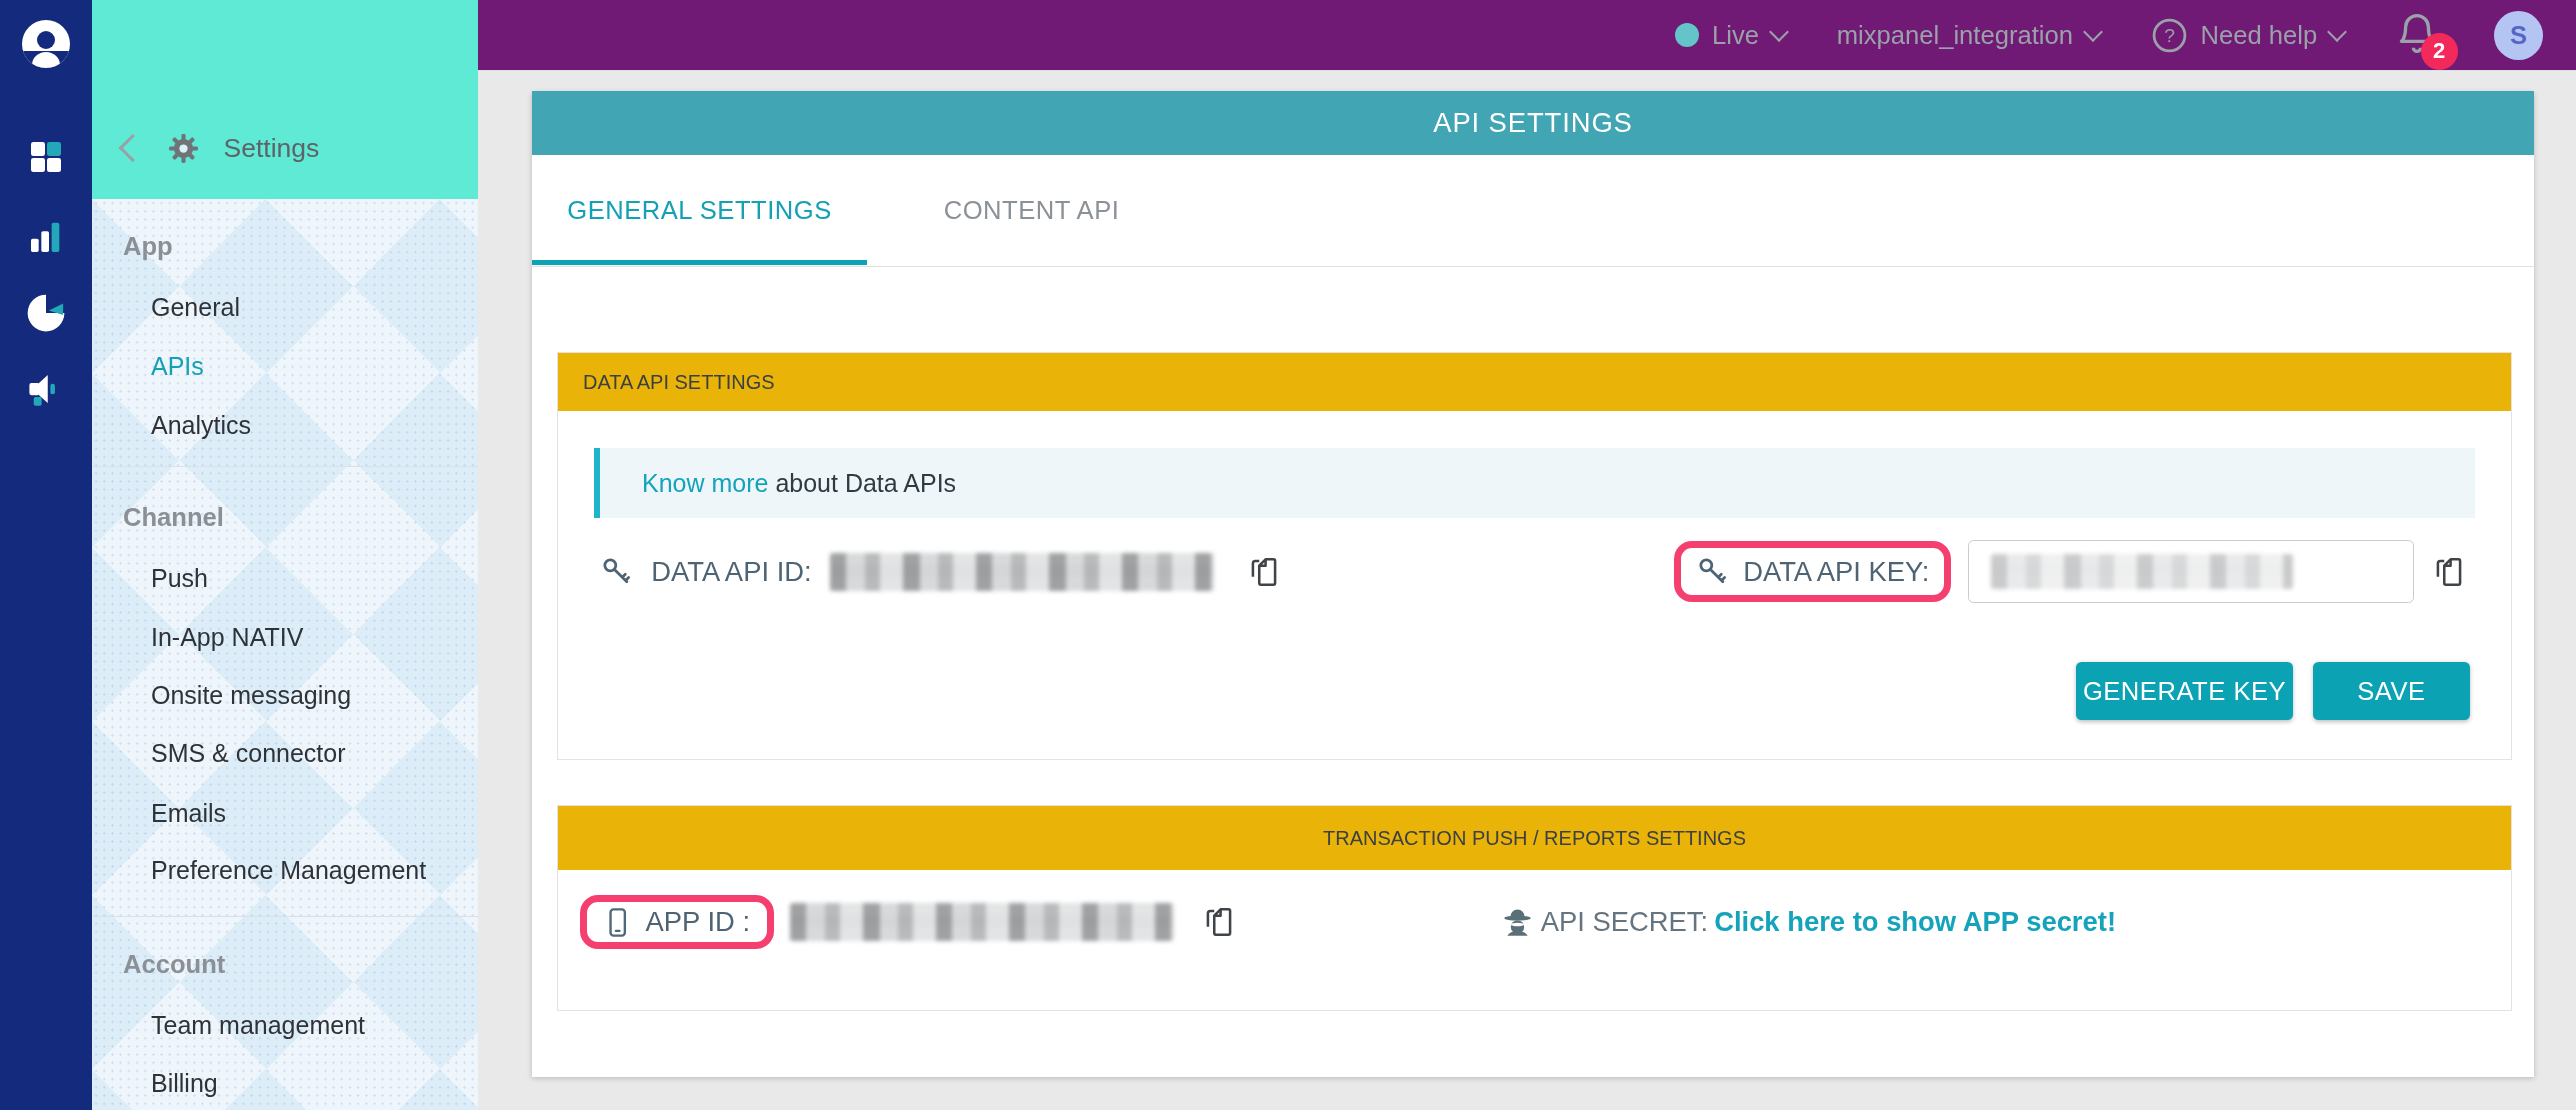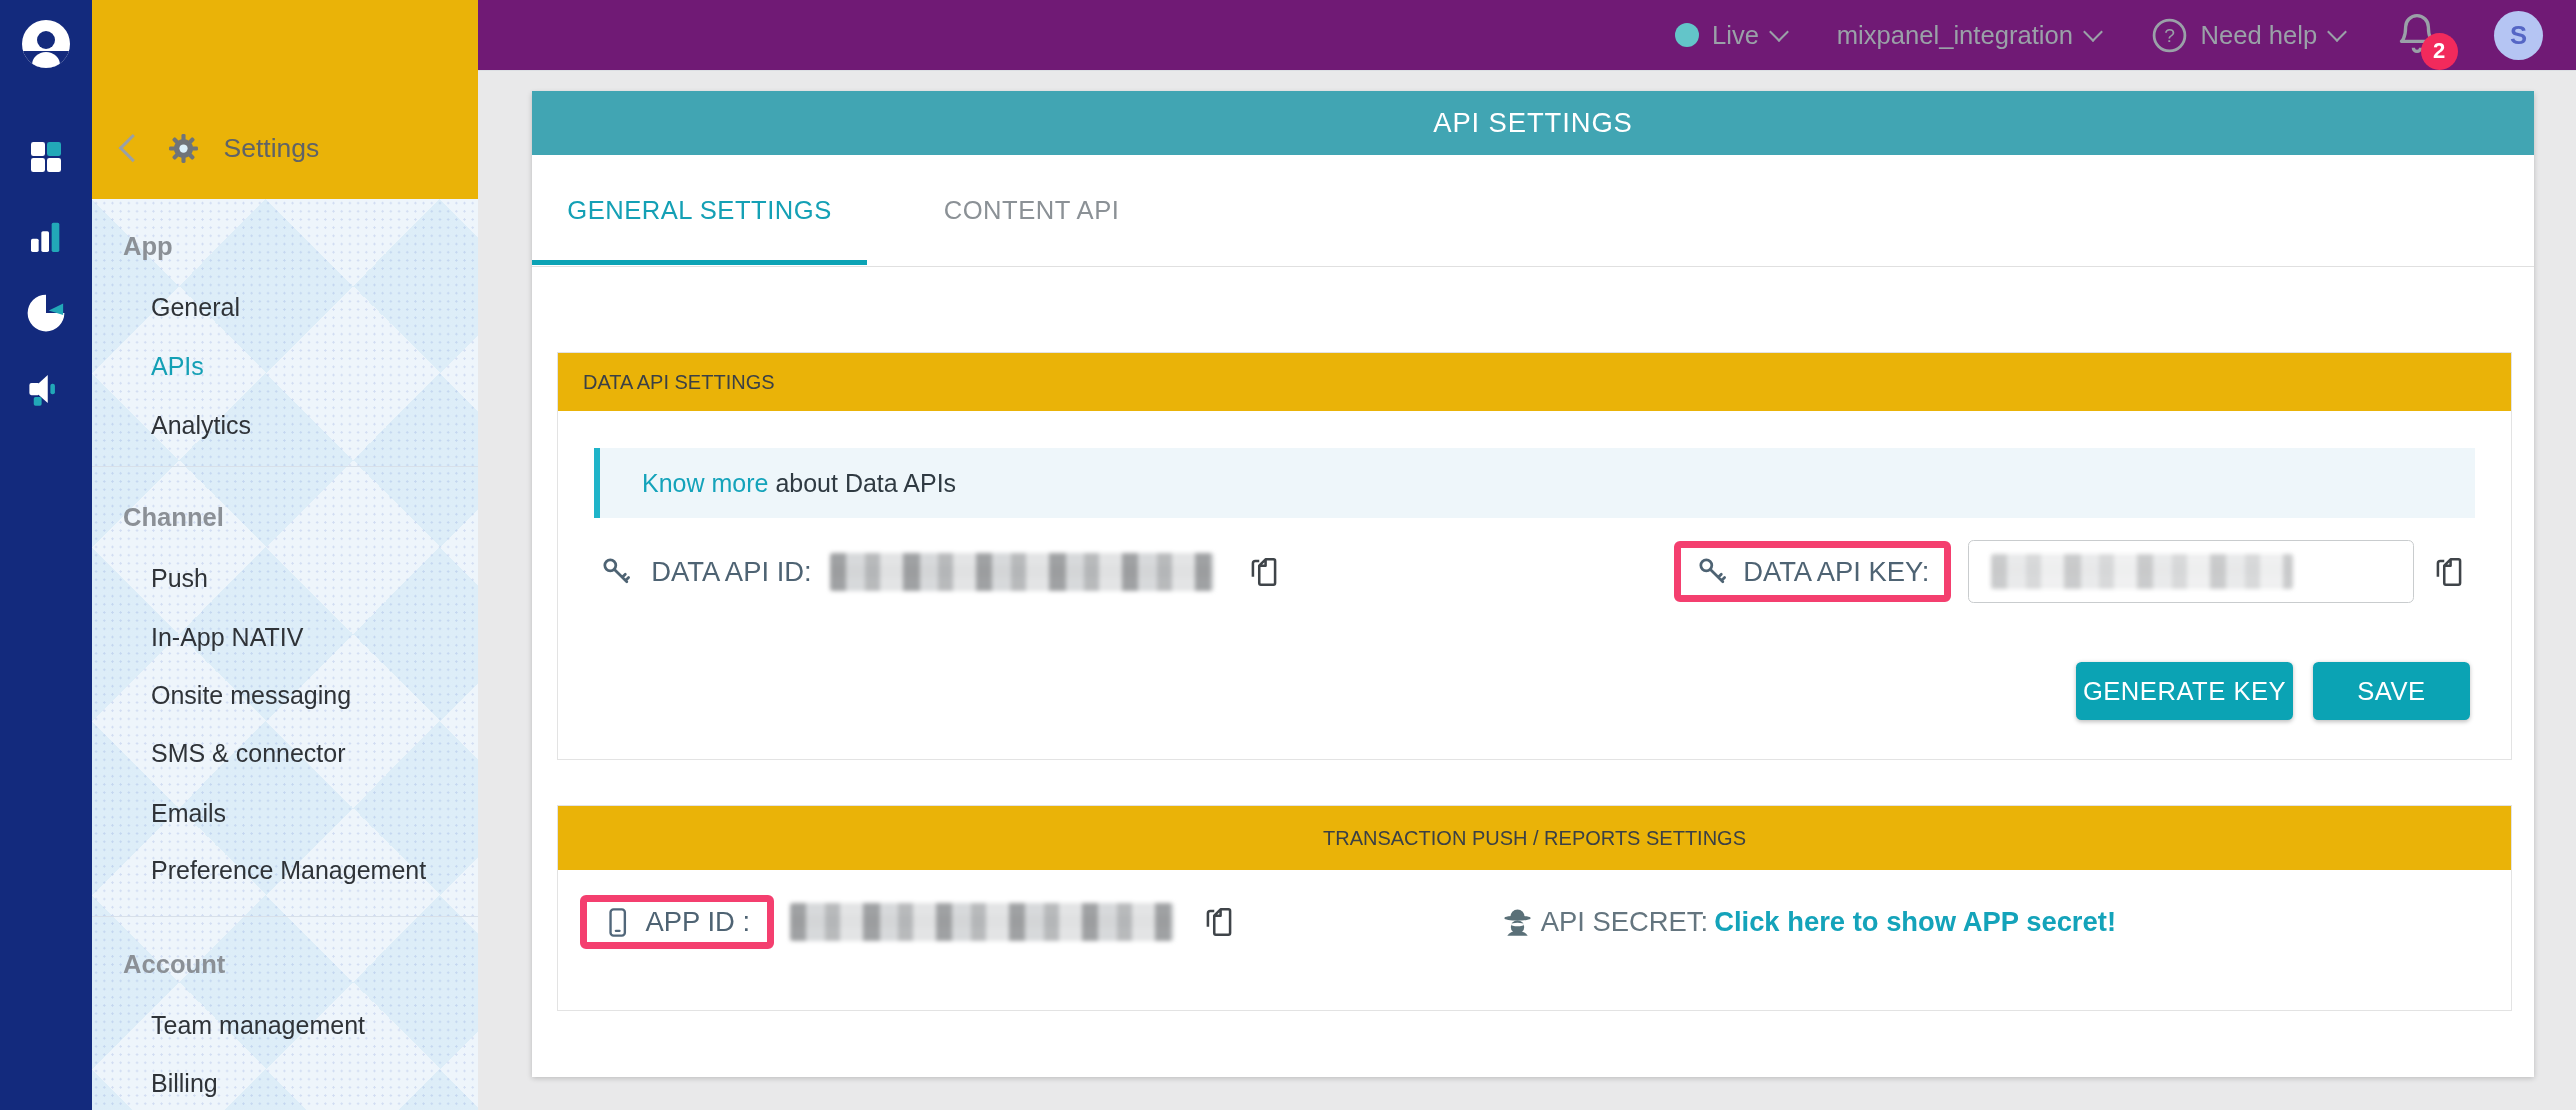--- a/index.html
+++ b/index.html
@@ -7,21 +7,21 @@
     width:2576px;height:1111px;position:relative;overflow:hidden;
     background:#e9e9ea;
     font-family:"Liberation Sans","DejaVu Sans",sans-serif;
     -webkit-font-smoothing:antialiased;
   }
   
   .navbar{position:absolute;left:0;top:0;width:92px;height:1111px;background:#132a7d;}
   .nav-icon{position:absolute;left:0;width:92px;display:flex;justify-content:center;cursor:pointer;}
   
   .sidebar{position:absolute;left:92px;top:0;width:386px;height:1111px;background:#eef5fb;}
-  .sidebar-head{position:absolute;left:0;top:0;width:386px;height:199px;background:#eab308;}
+  .sidebar-head{position:absolute;left:0;top:0;width:386px;height:199px;background:#5eead4;}
   .sidebar-body{position:absolute;left:0;top:199px;width:386px;height:911px;
     background-color:#eef5fb;
     background-image:
       radial-gradient(rgba(96,124,205,0.20) 1.1px, transparent 1.3px),
       repeating-conic-gradient(from 45deg, rgba(208,232,246,0.55) 0deg 90deg, transparent 90deg 180deg);
     background-size:8.2px 8.2px, 174px 174px;}
   .settings-row{position:absolute;left:31px;top:128px;height:40px;display:flex;align-items:center;gap:24px;}
   .settings-title{font-size:26.5px;color:#5f6368;}
   .back-chevron{width:16.5px;height:16.5px;border-left:3.7px solid #9aa0a6;border-bottom:3.7px solid #9aa0a6;transform:rotate(45deg);cursor:pointer;}
   .side-row{position:absolute;left:0;width:386px;height:40px;display:flex;align-items:center;}
@@ -59,21 +59,21 @@
     display:flex;align-items:center;padding-left:42px;font-size:25px;color:#2f3a42;}
   .link{color:#14a3ba;cursor:pointer;}
   .field-row{position:absolute;left:0;width:1951px;display:flex;align-items:center;}
   .row-label{font-size:27.4px;color:#4e6373;font-weight:500;white-space:nowrap;}
   .blurval{border-radius:2.7px;
     background-image:
       repeating-linear-gradient(90deg, rgba(148,150,152,.85) 0 16.5px, rgba(214,216,218,.85) 16.5px 35px, rgba(177,179,181,.85) 35px 50px, rgba(228,229,230,.85) 50px 73px),
       repeating-linear-gradient(0deg, rgba(205,207,209,.6) 0 12.8px, rgba(165,167,169,.6) 12.8px 25.6px);
     filter:blur(2.3px);}
   .blurval.light{opacity:.55;}
-  .pink-box{border:7.3px solid #f43f6f;border-radius:6px;display:flex;align-items:center;gap:14.6px;padding:7.3px 14.6px;background:#fff;justify-content:flex-end;}
+  .pink-box{border:7.3px solid #f43f6f;border-radius:18px;display:flex;align-items:center;gap:14.6px;padding:7.3px 14.6px;background:#fff;justify-content:flex-end;}
   .key-input{width:446px;height:63px;border:1.8px solid #c9ccce;border-radius:5.5px;box-sizing:border-box;background:#fff;
     display:flex;align-items:center;padding-left:22px;cursor:text;}
   .copy-icon{cursor:pointer;display:flex;}
   .btn{height:58px;border:none;border-radius:5.5px;background:#0ba3b4;color:#fff;font-size:25.6px;letter-spacing:0.5px;
     font-family:inherit;display:flex;align-items:center;justify-content:center;cursor:pointer;box-shadow:0 1.8px 4.6px rgba(0,0,0,.25);}
   .btn-row{position:absolute;right:41px;top:309px;display:flex;gap:20px;}
   .secret-link{font-size:27.4px;font-weight:bold;color:#14a3ba;cursor:pointer;white-space:nowrap;}
 </style>
 </head>
 <body>

